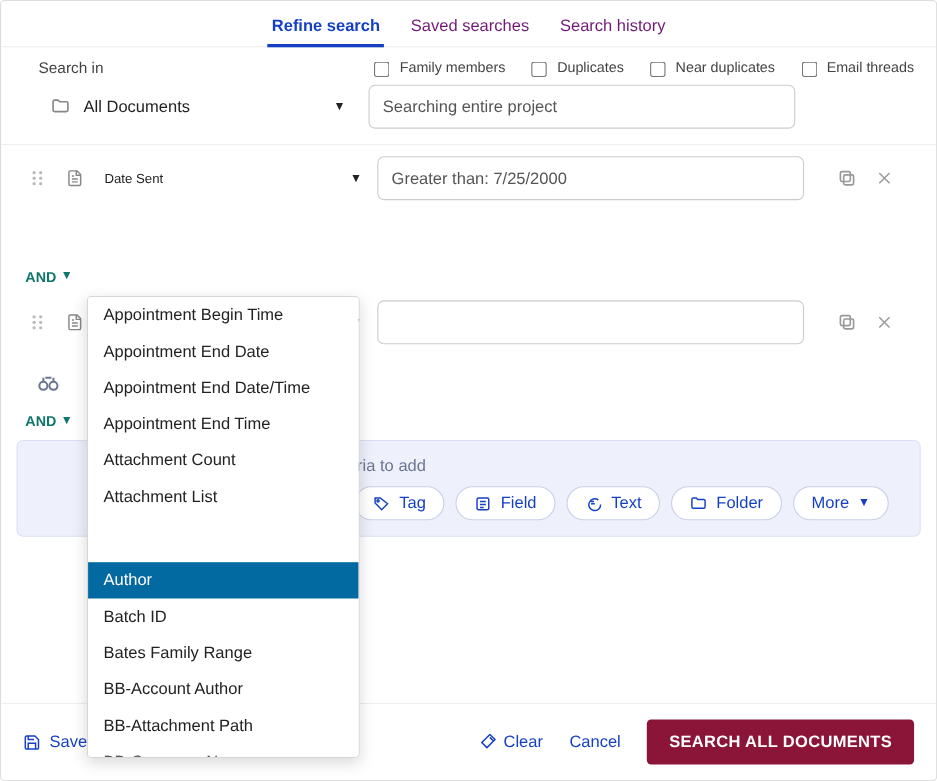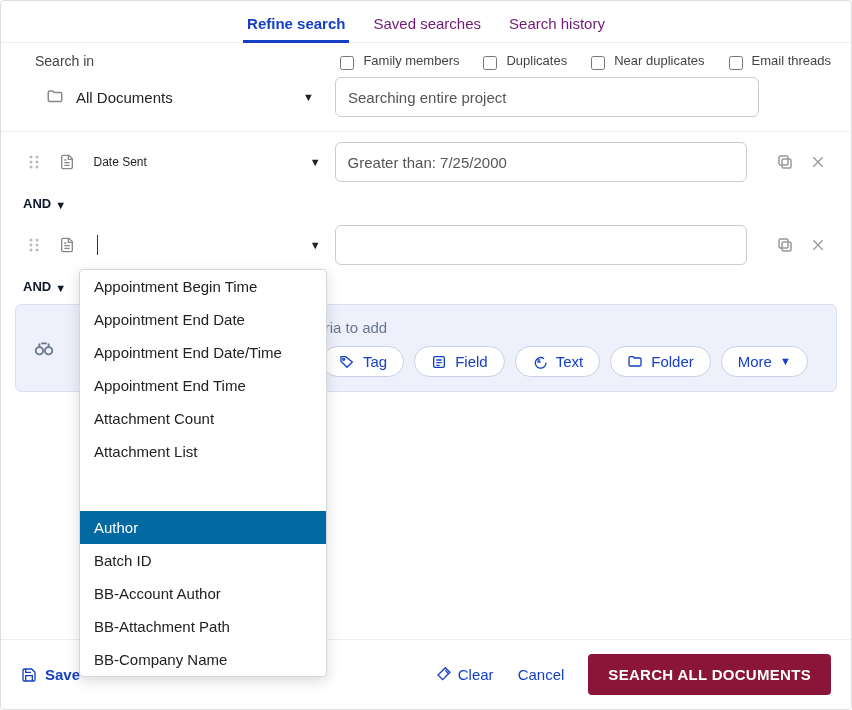--- a/index.html
+++ b/index.html
@@ -81,21 +81,21 @@
     gap: 10px;
     width: 260px;
     justify-content: space-between;
   }
   .select-box .left { display: flex; align-items: center; gap: 12px; }
   .input-box {
     border: 1px solid #ccc;
     border-radius: 6px;
     padding: 8px 12px;
     font-size: 15px;
-    width: 424px;
+    width: 388px;
     height: 40px;
     color: #555;
     display: flex;
     align-items: center;
   }
   .criteria-row {
     display: flex;
     align-items: center;
     gap: 8px;
     padding: 10px 20px 10px 20px;
@@ -115,27 +115,28 @@
     display: flex; align-items: center; justify-content: center;
     color: #888;
   }
   .icon-ghost {
     color: #aaa;
     width: 26px; height: 26px;
     display: flex; align-items: center; justify-content: center;
     cursor: pointer;
   }
   .chip-and {
-    color: #0f172a;
+    color: #0f766e;
     font-weight: 600;
     font-size: 13px;
     padding: 4px 2px 4px 22px;
     display: flex;
-    align-items: flex-end;
+    align-items: center;
     gap: 4px;
+    margin-top: 48px;
   }
   .criteria-panel {
     margin: 6px 14px 0 14px;
     background: #eef1fb;
     border: 1px solid #dbe1f5;
     border-radius: 6px;
     padding: 14px 16px 14px 16px;
   }
   .hint {
     color: #6a7691;
@@ -171,21 +172,20 @@
     align-items: center;
     gap: 24px;
     background: #fff;
   }
   .footer-left {
     display: flex;
     align-items: center;
     gap: 8px;
     color: #1540c4;
     font-size: 15px;
-    font-weight: bold;
   }
   .footer-spacer { flex: 1; }
   .link-btn {
     color: #1540c4;
     font-size: 15px;
     display: flex;
     align-items: center;
     gap: 6px;
     cursor: pointer;
   }
@@ -430,20 +430,21 @@
 
   <div class="dropdown" id="field-dropdown">
       <div class="dropdown-item">Appointment Begin Time</div>
       <div class="dropdown-item">Appointment End Date</div>
       <div class="dropdown-item">Appointment End Date/Time</div>
       <div class="dropdown-item">Appointment End Time</div>
       <div class="dropdown-item">Attachment Count</div>
       <div class="dropdown-item">Attachment List</div>
       <div class="dropdown-item highlight">Author</div>
       <div class="dropdown-item">Batch ID</div>
+      <div class="dropdown-item">Bates Family Range</div>
       <div class="dropdown-item">BB-Account Author</div>
       <div class="dropdown-item">BB-Attachment Path</div>
       <div class="dropdown-item">BB-Company Name</div>
     </div>
 
   <div class="footer">
     <div class="footer-left">
       <svg width="16" height="16" viewBox="0 0 24 24" fill="none" stroke="#1540c4" stroke-width="2">
           <path d="M19 21H5a2 2 0 0 1-2-2V5a2 2 0 0 1 2-2h11l5 5v11a2 2 0 0 1-2 2z"></path>
           <path d="M17 21v-8H7v8M7 3v5h8"></path>

